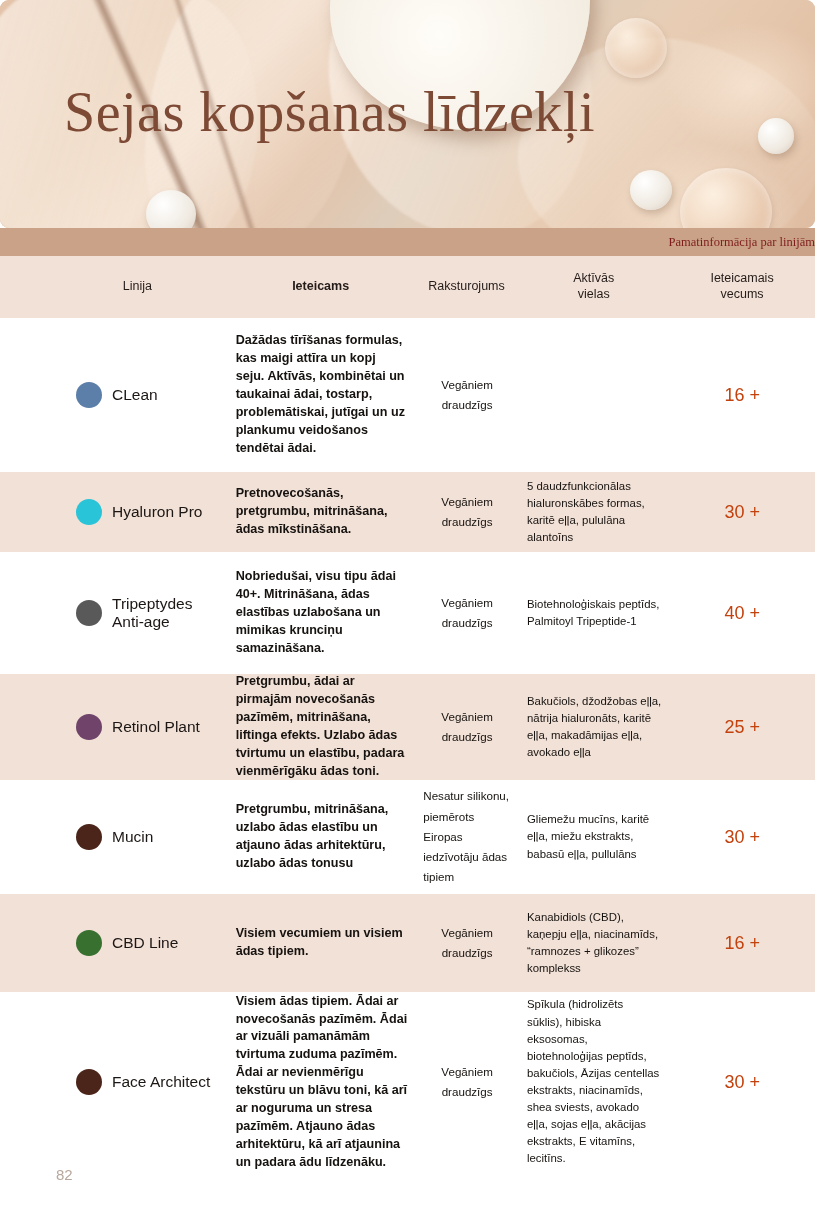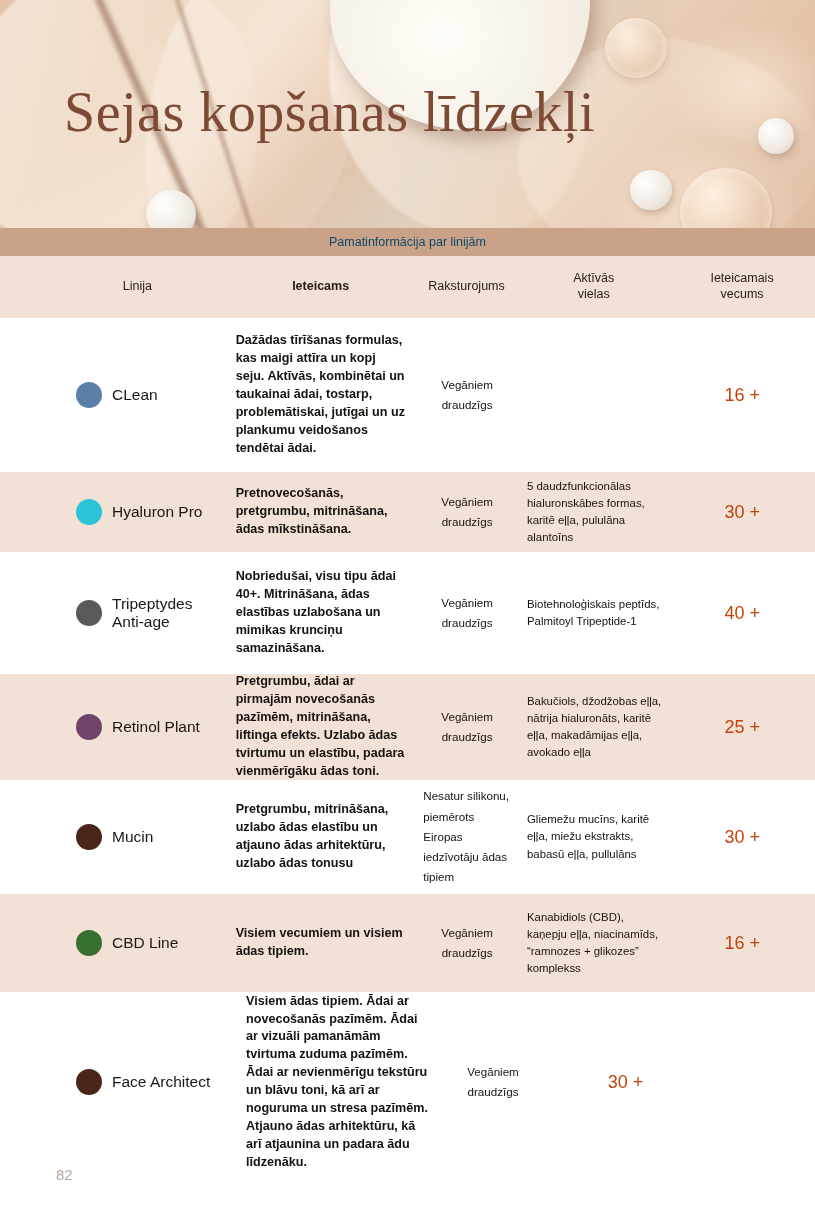--- a/index.html
+++ b/index.html
@@ -15,20 +15,21 @@
     position: relative;
   }
 
   
   .hero {
     position: relative;
     width: 815px;
     height: 228px;
     overflow: hidden;
     background: #e0bfa6;
+    border-radius: 9px;
   }
   .hero-art {
     position: absolute;
     inset: 0;
     background:
       radial-gradient(ellipse 120px 90px at 92% 38%, rgba(246,225,205,.85), rgba(246,225,205,0) 72%),
       radial-gradient(ellipse 140px 110px at 86% 96%, rgba(248,228,208,.8), rgba(248,228,208,0) 70%),
       linear-gradient(128deg, #e3c3aa 0%, #e7caaf 18%, #f2dcc9 30%, #e2c2a8 44%, #decdbb 56%, #e8cdb4 70%, #e2c2a7 86%, #dfbda2 100%);
   }
   .smear {
@@ -98,23 +99,24 @@
     white-space: nowrap;
   }
 
   
   .band {
     width: 815px;
     height: 28px;
     background: #c9a287;
     display: flex;
     align-items: center;
-    justify-content: center;
-    color: #0c4a6e;
+    justify-content: flex-end;
+    color: #7f1d1d;
     font-size: 12.5px;
+    font-family: Liberation Serif, serif;
   }
   .thead {
     width: 815px;
     height: 62px;
     background: #f2e1d7;
     display: flex;
     align-items: center;
     color: #241c19;
     font-size: 12.5px;
   }
@@ -283,17 +285,18 @@
       <div class="cell col-act act-cell">Kanabidiols (CBD), kaņepju eļļa, niacinamīds, “ramnozes + glikozes” komplekss</div>
       <div class="cell col-age age-cell">16 +</div>
     </div>
     <div class="row plain" style="height: 178px;">
       <div class="cell col-line line-cell">
         <span class="dot" style="background: rgb(75, 37, 25);"></span>
         <span>Face Architect</span>
       </div>
       <div class="cell col-rec rec-cell">Visiem ādas tipiem. Ādai ar novecošanās pazīmēm. Ādai ar vizuāli pamanāmām tvirtuma zuduma pazīmēm. Ādai ar nevienmērīgu tekstūru un blāvu toni, kā arī ar noguruma un stresa pazīmēm. Atjauno ādas arhitektūru, kā arī atjaunina un padara ādu līdzenāku.</div>
       <div class="cell col-char char-cell center">Vegāniem draudzīgs</div>
+      <div class="cell col-act act-cell">Spīkula (hidrolizēts sūklis), hibiska eksosomas, biotehnoloģijas peptīds, bakučiols, Āzijas centellas ekstrakts, niacinamīds, shea sviests, avokado eļļa, sojas eļļa, akācijas ekstrakts, E vitamīns, lecitīns.</div>
       <div class="cell col-age age-cell">30 +</div>
     </div>
   </div>
 
 <div class="page-num">82</div>
 
 </body></html>

